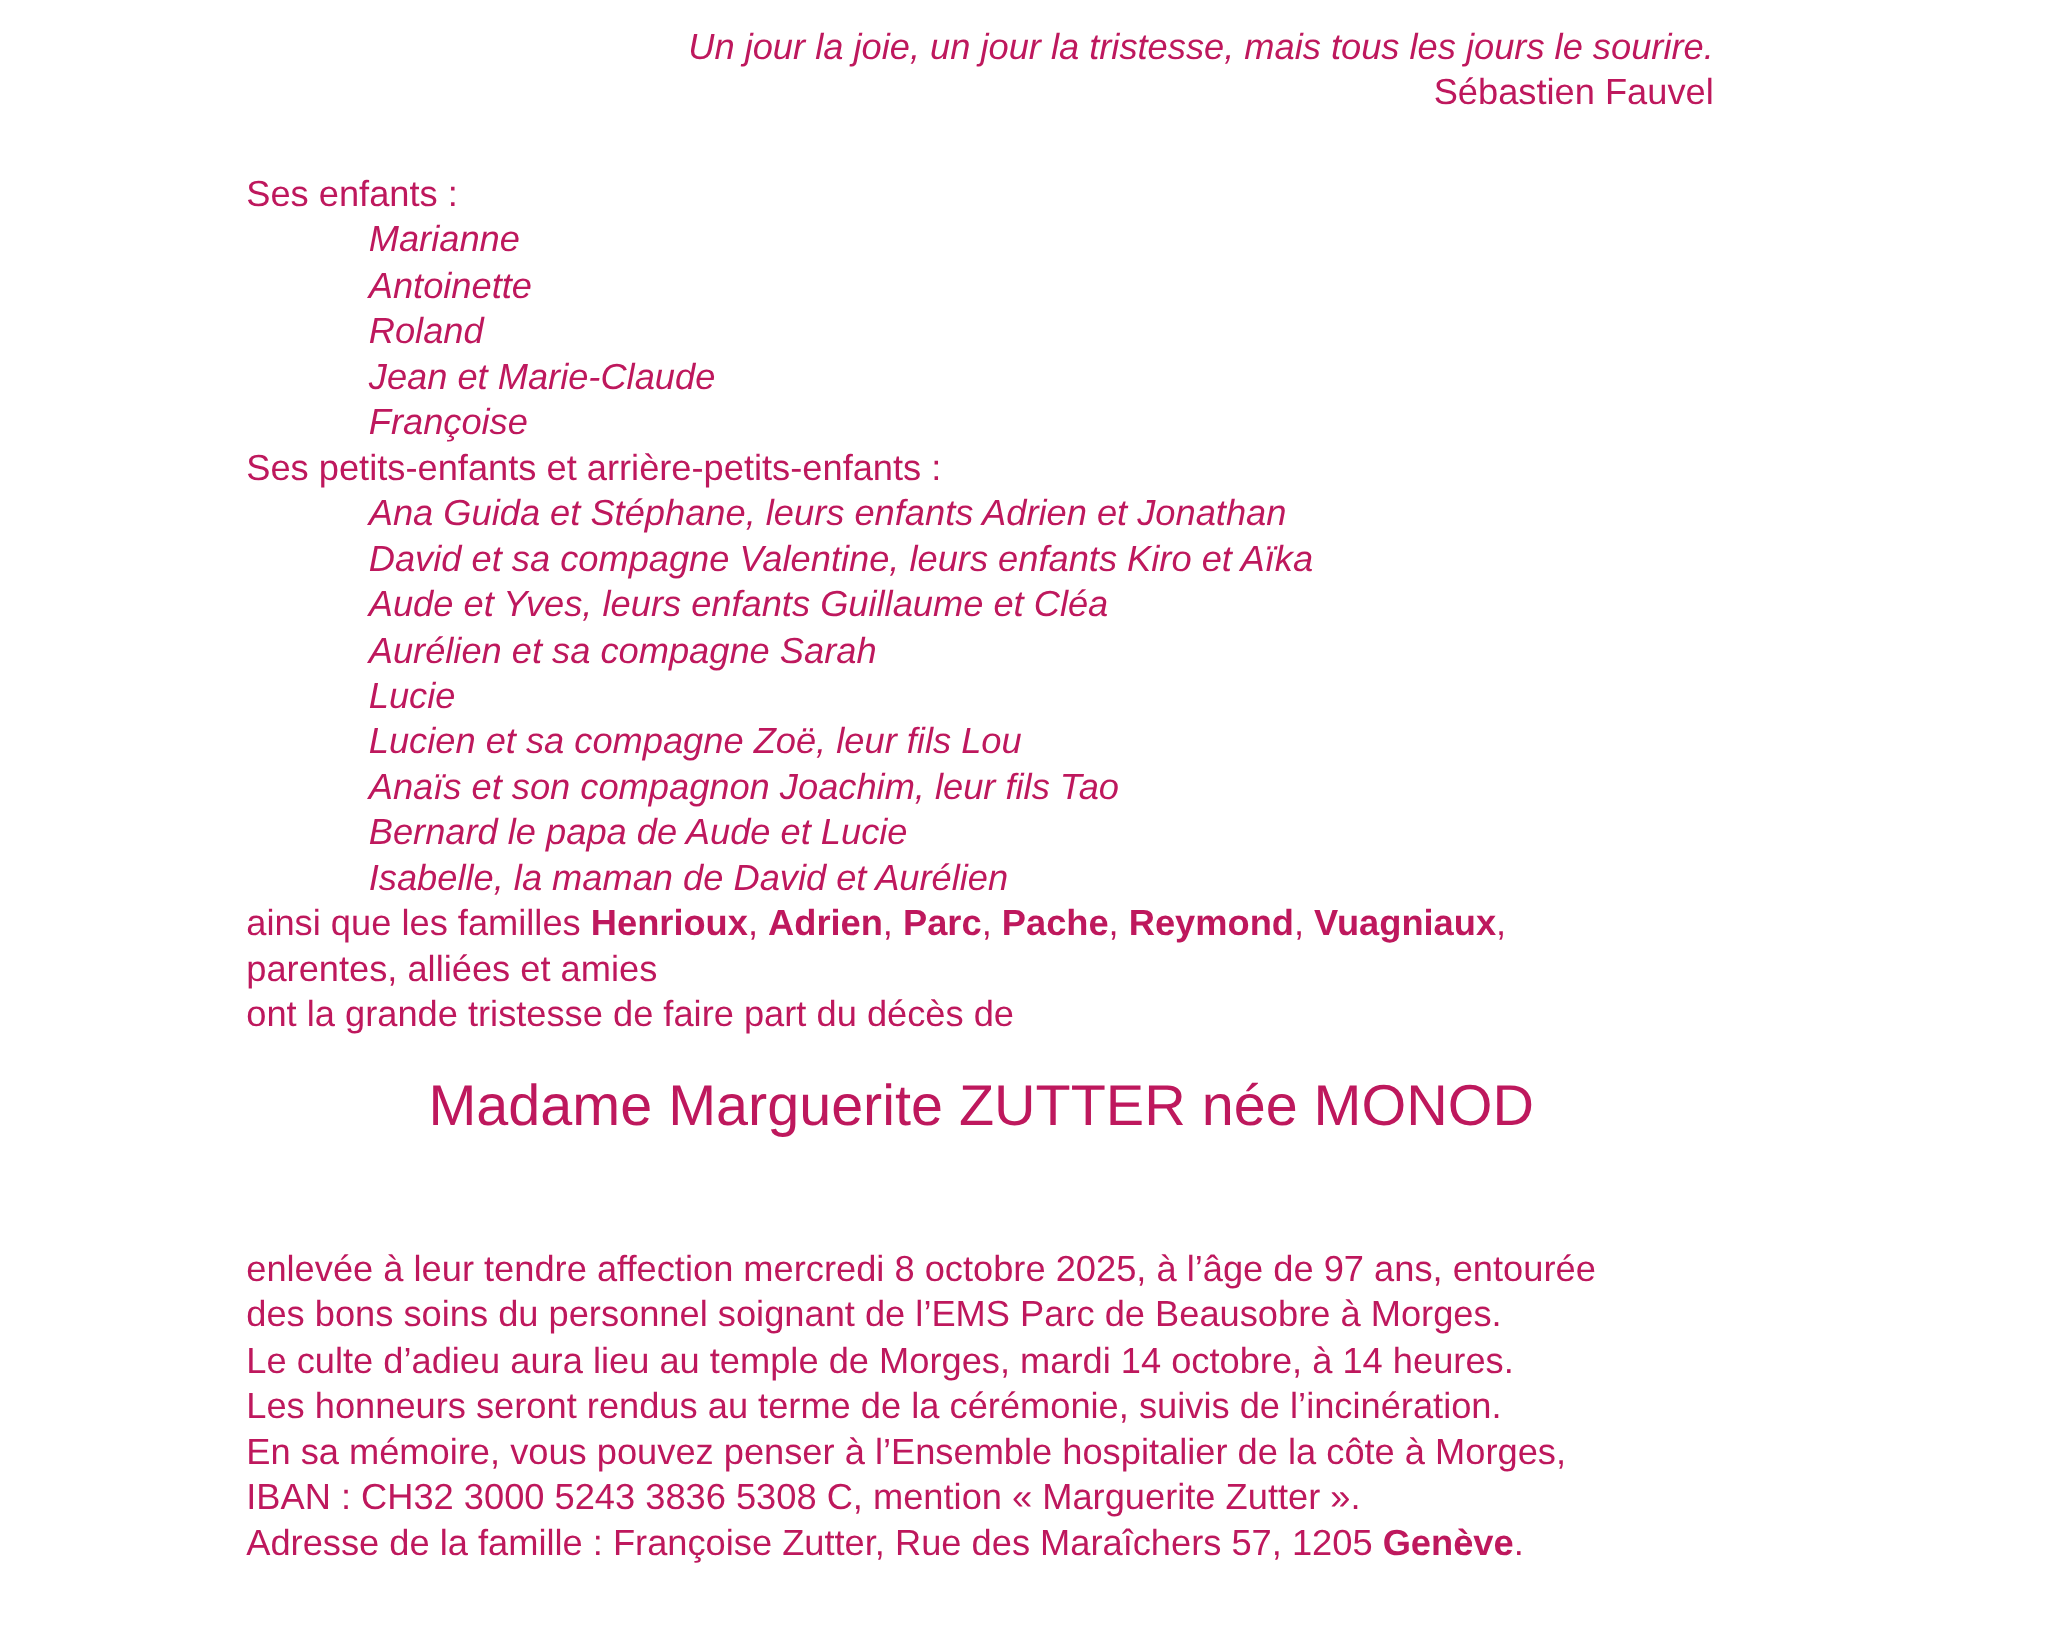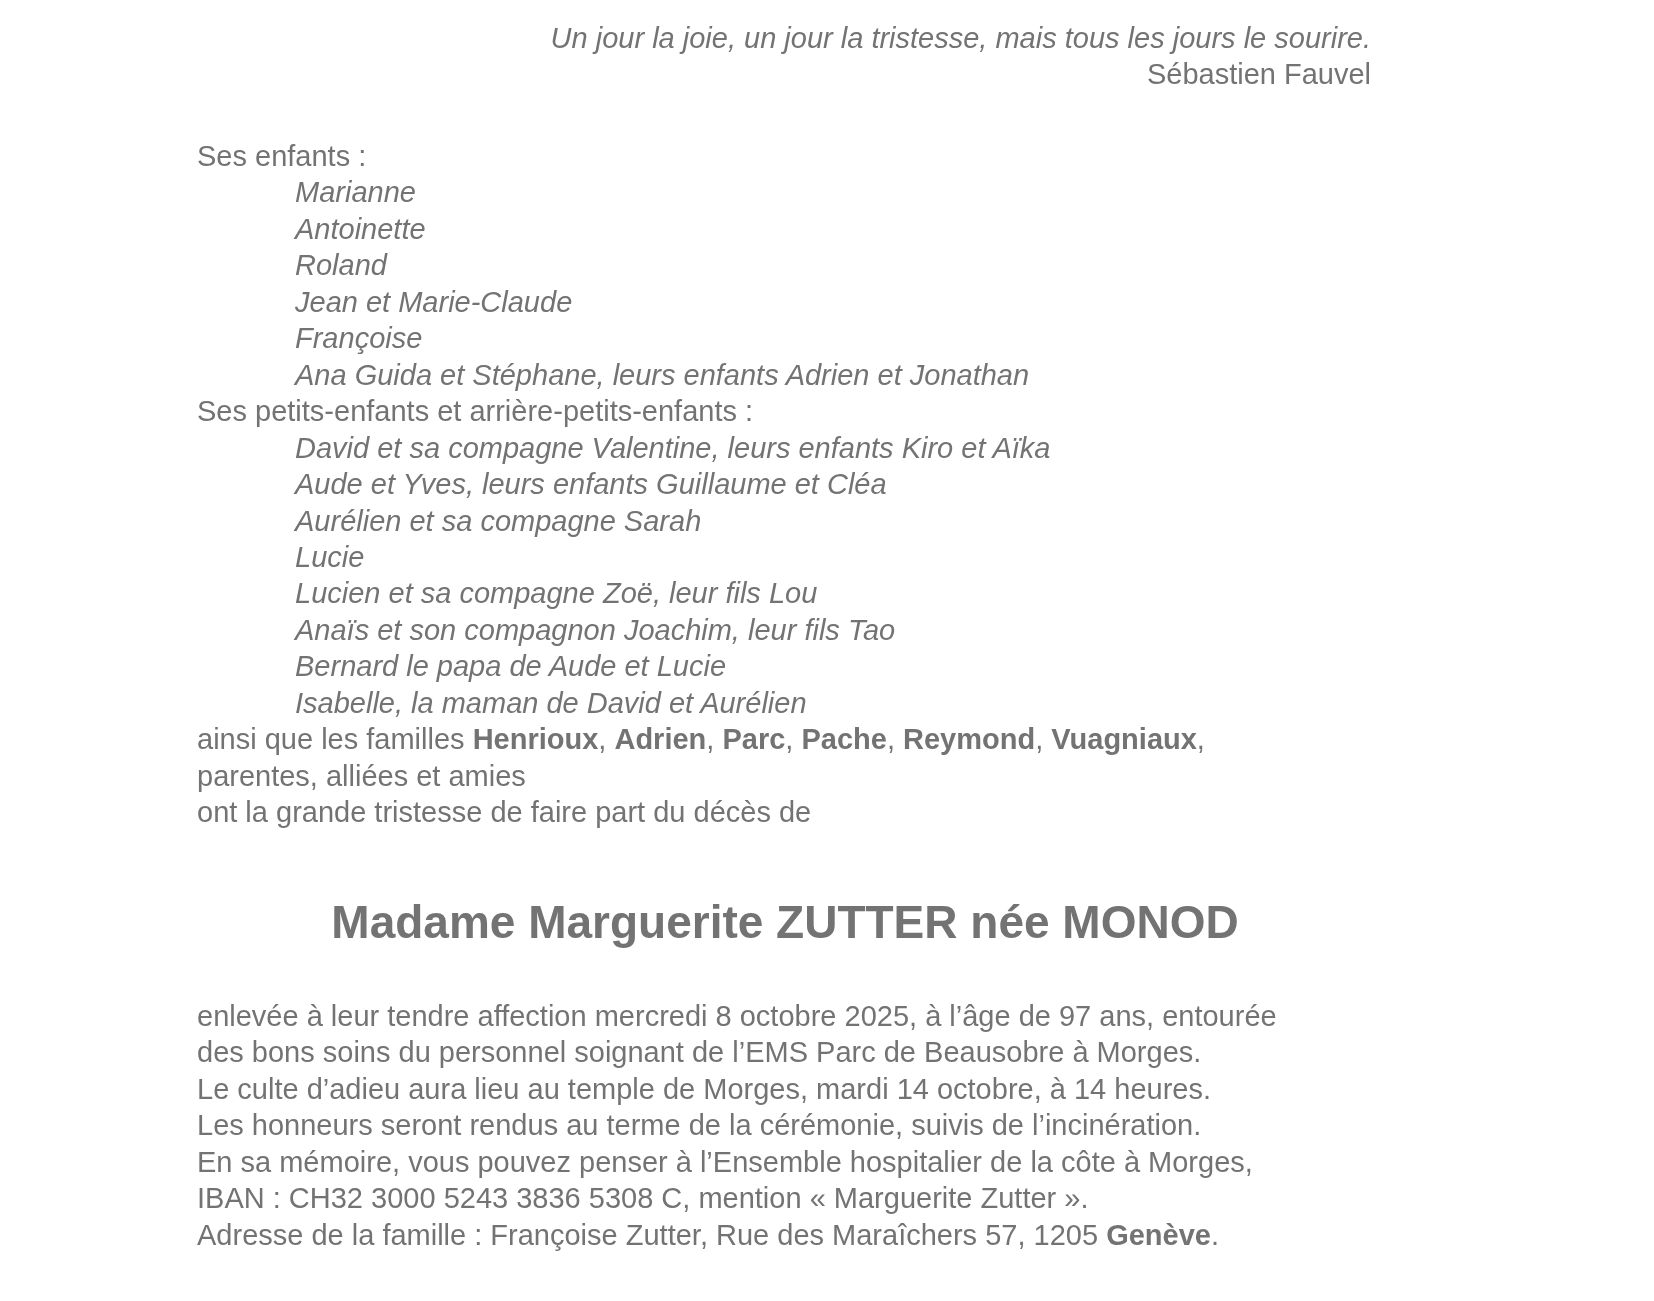--- a/index.html
+++ b/index.html
@@ -5,21 +5,21 @@
   html, body {
     margin: 0;
     padding: 0;
     background: #ffffff;
   }
   .page {
     position: relative;
     width: 1570px;
     height: 1301px;
     background: #ffffff;
-    color: #737373;
+    color: #be185d;
     font-family: "Liberation Sans", "DejaVu Sans", sans-serif;
     font-size: 29px;
     line-height: 36.45px;
     overflow: hidden;
   }
   .epigraph {
     position: absolute;
     top: 20px;
     right: 199px;
     text-align: right;
@@ -45,50 +45,50 @@
   }
   .line.indent-1 {
     padding-left: 98px;
     font-style: italic;
   }
   .bold {
     font-weight: bold;
   }
   .page-title {
     position: absolute;
-    top: 895px;
+    top: 857px;
     left: 0;
     width: 100%;
     margin: 0;
     text-align: center;
     font-size: 46px;
     line-height: 54px;
-    font-weight: bold;
+    font-weight: normal;
     white-space: nowrap;
   }
 </style>
 </head>
 <body>
 
 <div class="page">
 
   <div class="epigraph">
     <div class="quote-text">Un jour la joie, un jour la tristesse, mais tous les jours le sourire.</div>
     <div class="quote-attribution">Sébastien Fauvel</div>
   </div>
 
   <div class="family-block">
       <div class="line"><span>Ses enfants :</span></div>
       <div class="line indent-1"><span>Marianne</span></div>
       <div class="line indent-1"><span>Antoinette</span></div>
       <div class="line indent-1"><span>Roland</span></div>
       <div class="line indent-1"><span>Jean et Marie-Claude</span></div>
       <div class="line indent-1"><span>Françoise</span></div>
+      <div class="line"><span>Ses petits-enfants et arrière-petits-enfants :</span></div>
       <div class="line indent-1"><span>Ana Guida et Stéphane, leurs enfants Adrien et Jonathan</span></div>
-      <div class="line"><span>Ses petits-enfants et arrière-petits-enfants :</span></div>
       <div class="line indent-1"><span>David et sa compagne Valentine, leurs enfants Kiro et Aïka</span></div>
       <div class="line indent-1"><span>Aude et Yves, leurs enfants Guillaume et Cléa</span></div>
       <div class="line indent-1"><span>Aurélien et sa compagne Sarah</span></div>
       <div class="line indent-1"><span>Lucie</span></div>
       <div class="line indent-1"><span>Lucien et sa compagne Zoë, leur fils Lou</span></div>
       <div class="line indent-1"><span>Anaïs et son compagnon Joachim, leur fils Tao</span></div>
       <div class="line indent-1"><span>Bernard le papa de Aude et Lucie</span></div>
       <div class="line indent-1"><span>Isabelle, la maman de David et Aurélien</span></div>
       <div class="line"><span>ainsi que les familles </span><span class="bold">Henrioux</span><span>, </span><span class="bold">Adrien</span><span>, </span><span class="bold">Parc</span><span>, </span><span class="bold">Pache</span><span>, </span><span class="bold">Reymond</span><span>, </span><span class="bold">Vuagniaux</span><span>,</span></div>
       <div class="line"><span>parentes, alliées et amies</span></div>

